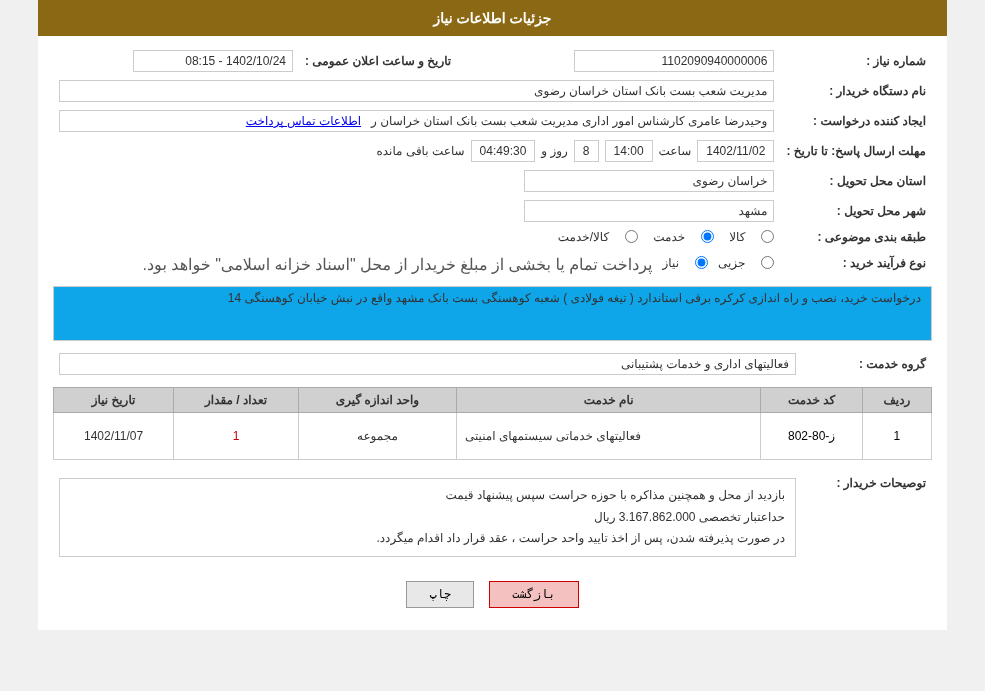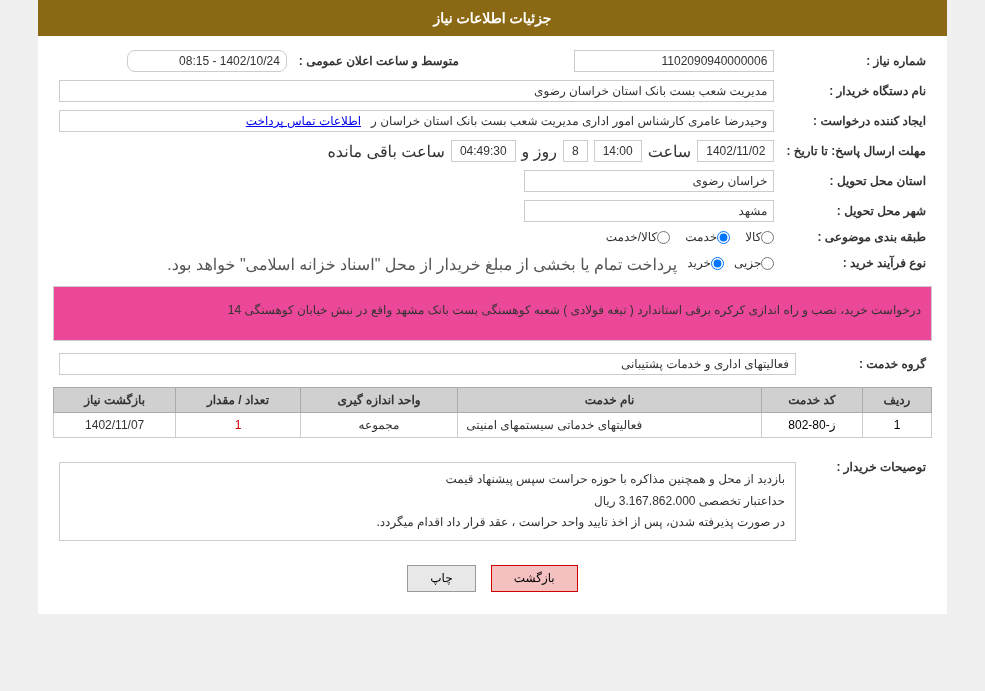--- a/index.html
+++ b/index.html
@@ -64,36 +64,36 @@
       padding: 3px 8px;
       direction: ltr;
     }
     .radio-group {
       display: flex;
       gap: 15px;
       align-items: center;
     }
     .radio-item {
       display: flex;
-      align-items: flex-end;
-      gap: 0;
+      align-items: flex-start;
+      gap: 16px;
     }
     .section-title {
       background: #f5f5f5;
       border-top: 2px solid #8B6914;
       padding: 6px 10px;
       font-weight: bold;
       font-size: 13px;
       color: #333;
       margin: 8px 0 6px 0;
     }
     .narration-box {
       border: 1px solid #ccc;
-      background: #ec4899;
-      padding: 14px 10px;
+      background: #0ea5e9;
+      padding: 2px 10px;
       min-height: 55px;
       font-size: 12px;
       line-height: 1.6;
       text-align: right;
       direction: rtl;
       margin-bottom: 8px;
     }
     .services-table {
       width: 100%;
       border-collapse: collapse;
@@ -101,21 +101,21 @@
     }
     .services-table th {
       background: #d0d0d0;
       border: 1px solid #aaa;
       padding: 5px 8px;
       text-align: center;
       font-weight: bold;
     }
     .services-table td {
       border: 1px solid #ccc;
-      padding: 5px 8px;
+      padding: 16px 8px;
       text-align: center;
     }
     .services-table td.name-cell {
       text-align: left;
     }
     .notes-box {
       border: 1px solid #ccc;
       background: #fff;
       padding: 6px 10px;
       min-height: 70px;
@@ -127,21 +127,21 @@
     }
     .button-row {
       display: flex;
       justify-content: center;
       gap: 15px;
       padding: 12px;
     }
     .btn {
       padding: 5px 22px;
       font-size: 12px;
-      font-family: Liberation Serif, serif;
+      font-family: Liberation Mono, monospace;
       cursor: pointer;
       border: 1px solid #999;
     }
     .btn-print {
       background: #e8e8e8;
     }
     .btn-back {
       background: #f4c0c0;
       border-color: #c00;
       color: #000;
@@ -157,21 +157,21 @@
       align-items: center;
       gap: 10px;
     }
     .process-text {
       font-size: 16px;
       color: #555;
       margin-top: 3px;
     }
     .inline-label {
       color: #333;
-      font-size: 16px;
+      font-size: 12px;
     }
     .blue-link { color: #0000ee; text-decoration: underline; cursor: pointer; }
   </style>
 </head>
 <body>
 
 <div class="page-container">
 
   <div class="header">
     <span>جزئیات اطلاعات نیاز</span>
@@ -181,23 +181,23 @@
 
     <table class="info-table">
 
       <tbody>
           <tr>
         <td class="label-cell">شماره نیاز :</td>
         <td>
           <div class="value-cell" style="display:inline-block; min-width:200px;">1102090940000006</div>
         </td>
         <td style="width:20px;"></td>
-        <td class="label-cell">متوسط و ساعت اعلان عمومی :</td>
+        <td class="label-cell">تاریخ و ساعت اعلان عمومی :</td>
         <td>
-          <div class="value-cell" style="display:inline-block; min-width:160px;border-radius:8px;">1402/10/24 - 08:15</div>
+          <div class="value-cell" style="display:inline-block; min-width:160px;">1402/10/24 - 08:15</div>
         </td>
       </tr>
 
       <tr>
         <td class="label-cell">نام دستگاه خریدار :</td>
         <td colspan="4">
           <div class="value-cell">مدیریت شعب بست بانک استان خراسان رضوی</div>
         </td>
       </tr>
 
@@ -264,21 +264,21 @@
       <tr>
         <td class="label-cell">نوع فرآیند خرید :</td>
         <td colspan="4">
           <div class="process-row">
             <div class="radio-item">
               <input type="radio" name="farayand" style="">
               <span>جزیی</span>
             </div>
             <div class="radio-item">
               <input type="radio" name="farayand" checked="" style="">
-              <span>خرید</span>
+              <span>نیاز</span>
             </div>
             <span class="process-text">پرداخت تمام یا بخشی از مبلغ خریدار از محل "اسناد خزانه اسلامی" خواهد بود.</span>
           </div>
         </td>
       </tr>
 
     </tbody>
       </table>
 
     <div class="narration-box">درخواست خرید، نصب و راه اندازی کرکره برقی استاندارد ( تیغه فولادی ) شعبه کوهسنگی بست بانک مشهد واقع در نبش خیابان کوهسنگی 14</div>
@@ -296,36 +296,36 @@
       </table>
 
     <table class="services-table">
       <thead>
         <tr>
           <th>ردیف</th>
           <th>کد خدمت</th>
           <th>نام خدمت</th>
           <th>واحد اندازه گیری</th>
           <th>تعداد / مقدار</th>
-          <th>بازگشت نیاز</th>
+          <th>تاریخ نیاز</th>
         </tr>
       </thead>
       <tbody>
         <tr>
           <td class="row-num">1</td>
           <td class="col-code">ز-80-802</td>
           <td class="name-cell">فعالیتهای خدماتی سیستمهای امنیتی</td>
           <td>مجموعه</td>
           <td style="color:#cc0000;">1</td>
           <td>1402/11/07</td>
         </tr>
       </tbody>
     </table>
 
-    <table class="info-table" style="margin-top:16px;">
+    <table class="info-table" style="margin-top:10px;">
       <tbody>
           <tr>
         <td class="label-cell" style="vertical-align:top; padding-top:6px;">توصیحات خریدار :</td>
         <td>
           <div class="notes-box">
             <span>بازدید از محل و همچنین مذاکره با حوزه حراست سپس پیشنهاد قیمت<br>حداعتبار تخصصی 3.167.862.000 ریال<br>در صورت پذیرفته شدن، پس از اخذ تایید واحد حراست ، عقد قرار داد اقدام میگردد.</span>
           </div>
         </td>
       </tr>
     </tbody>

